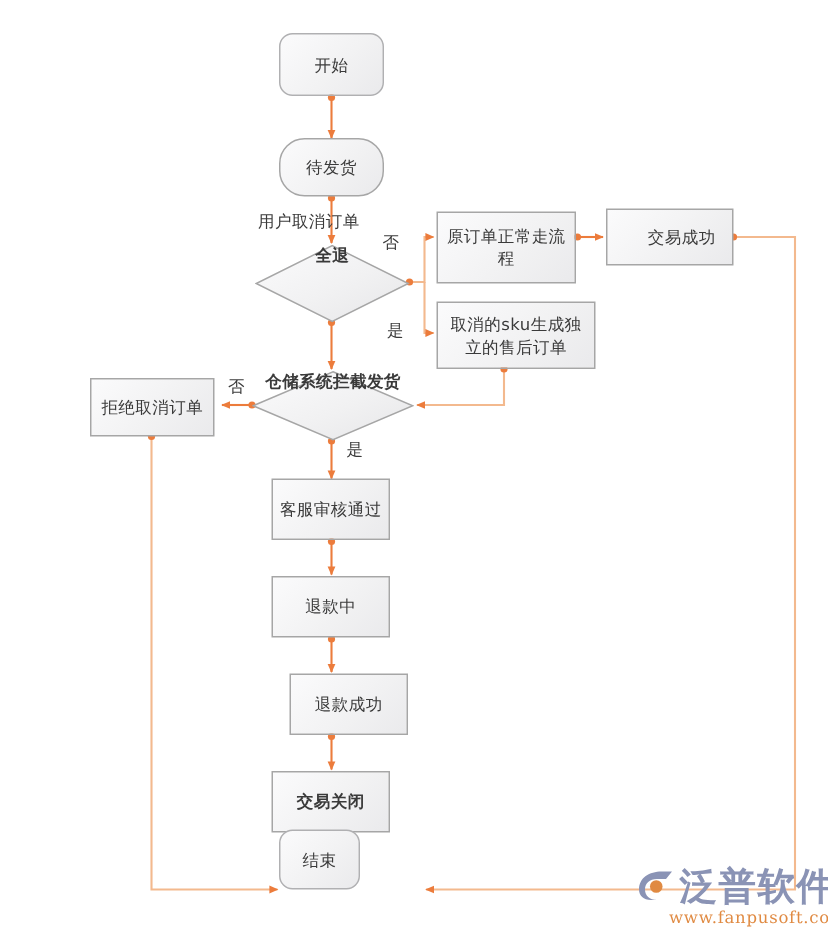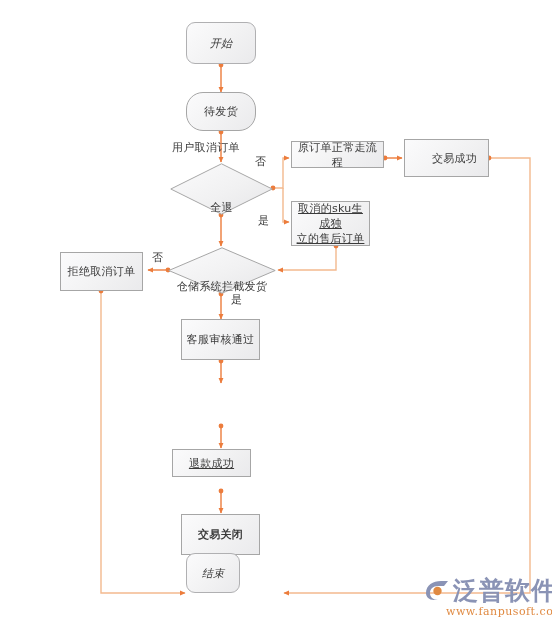--- a/index.html
+++ b/index.html
@@ -34,34 +34,34 @@
     color: #3a3a3a;
     font-size: 11px;
     line-height: 15px;
     letter-spacing: 0.3px;
     background: linear-gradient(135deg, #fbfbfc 0%, #f2f2f3 55%, #eaeaec 100%);
     border: 1px solid #a6a6a6;
   }
   .node.terminator {
     border-radius: 9px;
     border: 1px solid #b0b0b2;
-    font-style: italic;
   }
   .node.process {
     border-radius: 0;
   }
   .node-label {
     padding: 0 4px;
     white-space: pre-line;
   }
   .diamond-wrap {
     position: absolute;
     display: flex;
-    align-items: flex-end;
+    align-items: flex-start;
     justify-content: center;
+    font-weight: bold;
   }
   .diamond-shape {
     position: absolute;
     left: 0;
     top: 0;
     width: 100%;
     height: 100%;
   }
   .diamond-label {
     position: relative;
@@ -193,29 +193,29 @@
       </defs>
       <polygon points="51.5,0.8 102.2,26 51.5,51.2 0.8,26" fill="url(#dgrad1)" stroke="#a6a6a6" stroke-width="1"></polygon>
     </svg>
     <span class="diamond-label">全退</span>
   </div>
 
   <div class="edge-label" style="left:255px; top:154px;">否</div>
 
   <div class="edge-label" style="left:258px; top:213px;">是</div>
 
-  <div class="node process" style="left:291px; top:141px; width:93px; height:27px;">
+  <div class="node process" style="left:291px; top:141px; width:93px; height:48px;">
     <span class="node-label">原订单正常走流程</span>
   </div>
 
   <div class="node process" style="left:404px; top:139px; width:85px; height:38px;padding-left:16px;">
     <span class="node-label">交易成功</span>
   </div>
 
-  <div class="node process" style="left:291px; top:201px; width:79px; height:45px;text-decoration:underline;">
+  <div class="node process" style="left:291px; top:201px; width:106px; height:45px;">
     <span class="node-label">取消的sku生成独
 立的售后订单</span>
   </div>
 
   <div class="diamond-wrap" style="left:168px; top:247px; width:108px; height:47px;">
     <svg class="diamond-shape" viewBox="0 0 108 47" preserveAspectRatio="none">
       <defs>
         <linearGradient id="dgrad2" x1="0" y1="0" x2="1" y2="1">
           <stop offset="0%" stop-color="#fbfbfc"></stop>
           <stop offset="55%" stop-color="#f1f1f2"></stop>
@@ -232,22 +232,25 @@
   <div class="edge-label" style="left:231px; top:292px;">是</div>
 
   <div class="node process" style="left:60px; top:252px; width:83px; height:39px;">
     <span class="node-label">拒绝取消订单</span>
   </div>
 
   <div class="node process" style="left:181px; top:319px; width:79px; height:41px;">
     <span class="node-label">客服审核通过</span>
   </div>
 
-
-  <div class="node process" style="left:172px; top:449px; width:79px; height:28px;text-decoration:underline;">
+  <div class="node process" style="left:181px; top:384px; width:79px; height:41px;">
+    <span class="node-label">退款中</span>
+  </div>
+
+  <div class="node process" style="left:193px; top:449px; width:79px; height:41px;">
     <span class="node-label">退款成功</span>
   </div>
 
   <div class="node process" style="left:181px; top:514px; width:79px; height:41px;font-weight:bold;">
     <span class="node-label">交易关闭</span>
   </div>
 
   <div class="node terminator" style="left:186px; top:553px; width:54px; height:40px;">
     <span class="node-label">结束</span>
   </div>

